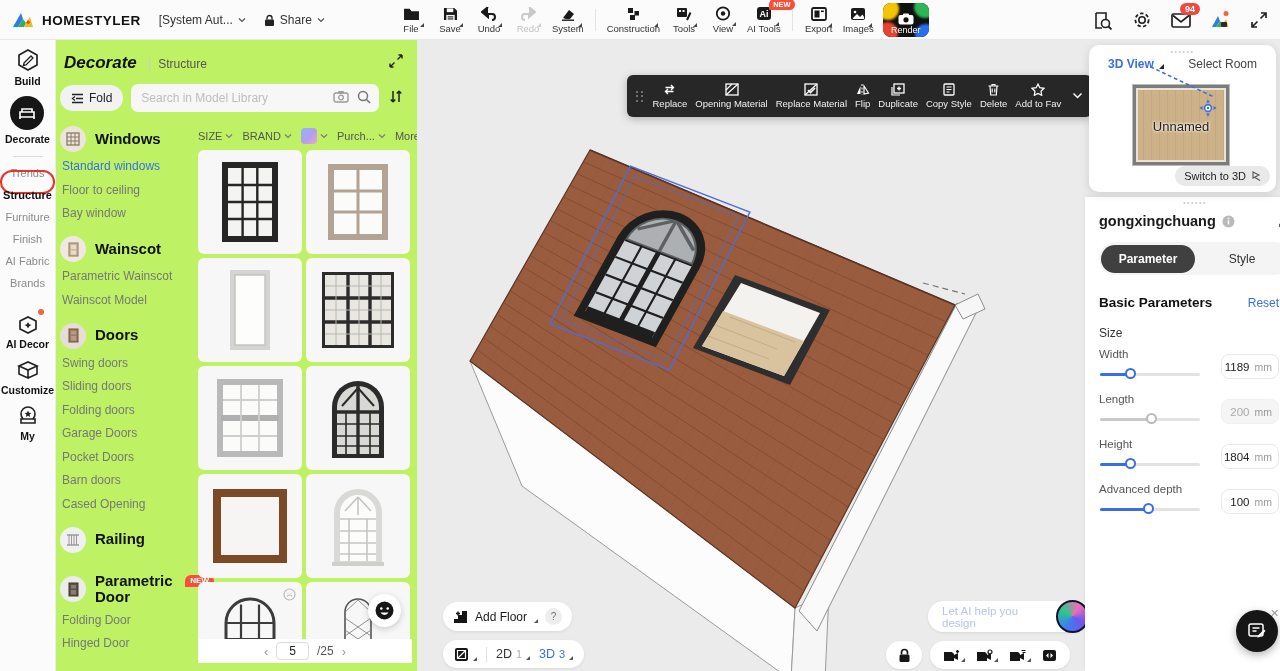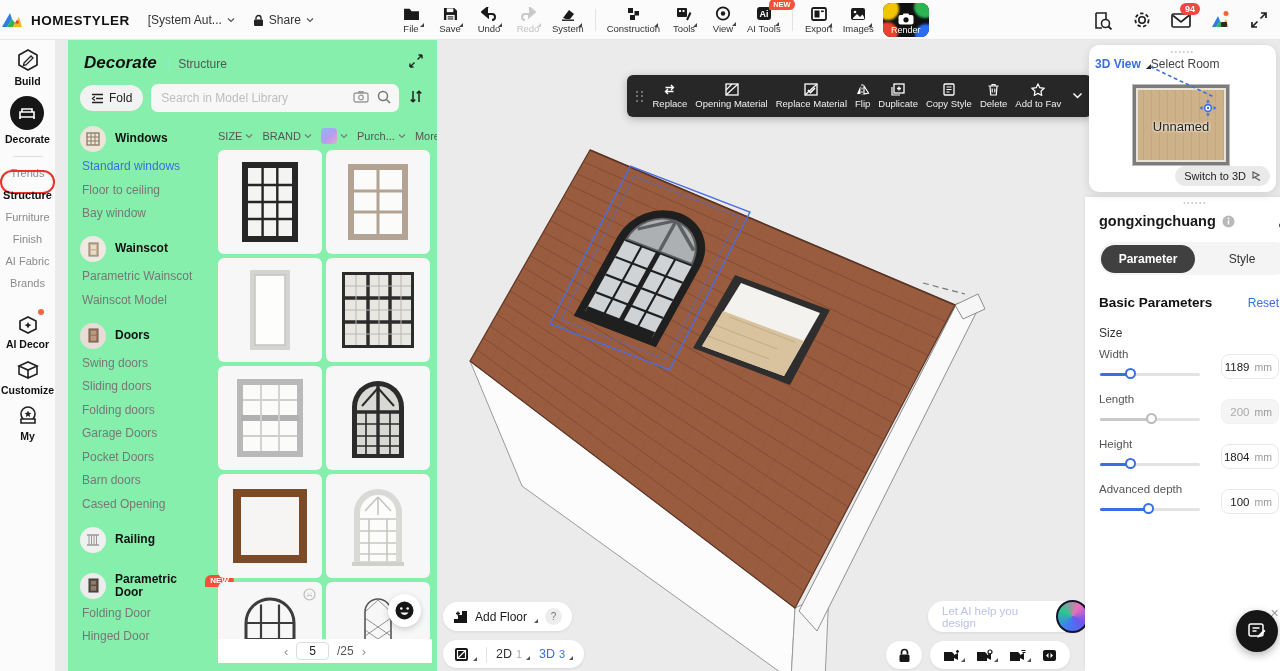--- a/index.html
+++ b/index.html
@@ -1,21 +1,21 @@
 <!DOCTYPE html>
 <html><head>
 <meta charset="utf-8">
 <style>
   *{box-sizing:border-box;margin:0;padding:0}
   body{font-family:"Liberation Sans",sans-serif;background:#ddd}
   .app{position:relative;width:1280px;height:671px;overflow:hidden;background:#ebebeb}
 
   
   .topbar{position:absolute;left:0;top:0;width:1280px;height:40px;background:#fbfbfb;border-bottom:1px solid #e7e7e7;z-index:30}
-  .tb-left{position:absolute;left:0;top:0;height:40px;display:flex;gap:18px}
+  .tb-left{position:absolute;left:11px;top:0;height:40px;display:flex;gap:18px}
   .brand{display:flex;align-items:center;gap:7px;font-weight:bold;font-size:13.5px;letter-spacing:.5px;color:#111}
   .dd{display:flex;align-items:center;gap:5px;font-size:12px;color:#333;cursor:pointer}
   .chev{width:8px;height:8px}
   .tb-tools{position:absolute;left:396px;top:0;height:40px;display:flex;align-items:center;gap:9px}
   .tool{position:relative;display:flex;flex-direction:column;align-items:center;gap:2px;min-width:30px;cursor:pointer}
   .tool .tlabel{font-size:9.5px;color:#333;white-space:nowrap}
   .tool.disabled .tlabel{color:#c2c2c2}
   .tool .cornertri{position:absolute;right:2px;top:16px;width:0;height:0;border-left:4px solid transparent;border-bottom:4px solid #444}
   .tool.disabled .cornertri{border-bottom-color:#ccc}
   .tdivider{width:1px;height:22px;background:#e3e3e3;margin:0 2px}
@@ -32,38 +32,38 @@
   .rail-item{display:flex;flex-direction:column;align-items:center;gap:3px;margin-bottom:9px;cursor:pointer}
   .rail-item .rlab{font-size:10.5px;color:#111;font-weight:bold}
   .rail-divider{width:30px;height:1px;background:#ddd;margin:2px 0 10px}
   .rail-text{font-size:11px;color:#8a8a8a;margin-bottom:10px;cursor:pointer}
   .rail-text.active{color:#111;font-weight:bold;position:relative;z-index:2}
   .ring{position:absolute;left:0px;top:130px;width:55px;height:24px;border:2.5px solid #e5342b;border-radius:13px;z-index:1}
   .deco-circle{width:34px;height:34px;border-radius:50%;background:#161616;display:flex;align-items:center;justify-content:center}
   .orange-dot{position:absolute;margin-left:26px;margin-top:-4px;width:6px;height:6px;border-radius:50%;background:#f4633a}
 
   
-  .panel{position:absolute;left:68px;top:40px;width:369px;height:631px;background:#86efac;z-index:15}
+  .panel{position:absolute;left:48px;top:40px;width:369px;height:631px;background:#bef264;z-index:15}
   .panel-header{position:relative;padding:13px 16px 4px}
   .p-title{font-size:17px;font-weight:bold;font-style:italic;color:#111;display:inline}
   .p-sub{font-size:12px;color:#555;margin-left:8px}
   .p-sub:before{content:"";border-left:1px solid #ccc;margin-right:8px}
   .p-expand{position:absolute;right:14px;top:14px;cursor:pointer}
   .search-row{display:flex;align-items:center;gap:8px;padding:7px 12px 8px}
   .fold-btn{display:flex;align-items:center;gap:5px;background:#f2f2f2;border-radius:15px;padding:6px 11px;font-size:12px;color:#222;cursor:pointer}
   .searchbox{position:relative;flex:1;height:28px;background:#f7f7f7;border-radius:7px}
   .searchbox input{width:100%;height:100%;border:0;background:transparent;outline:none;padding:0 52px 0 10px;font-size:12px;color:#333;font-family:"Liberation Sans",sans-serif}
   .searchbox input::placeholder{color:#bdbdbd}
   .sb-icons{position:absolute;right:8px;top:6px;display:flex;gap:8px}
   .sort-ico{cursor:pointer;padding:0 2px}
   .panel-body{position:relative;height:543px;overflow:hidden}
   .cats{position:absolute;left:12px;top:0;width:136px}
   .sec-head{display:flex;align-items:center;gap:9px;margin:6px 0 7px;position:relative}
   .sec-ico{width:26px;height:26px;border-radius:50%;display:flex;align-items:center;justify-content:center;flex:none}
-  .sec-label{font-size:12px;font-weight:bold;color:#111;line-height:1.1}
+  .sec-label{font-size:15px;font-weight:bold;color:#111;line-height:1.1}
   .cat-item{font-size:12px;color:#777;margin:0 0 9.5px 2px;cursor:pointer;white-space:nowrap}
   .cat-item.sel{color:#3a6fe3}
   .new2{background:#f4503a;color:#fff;font-size:8px;font-weight:bold;padding:1.5px 5px;border-radius:7px 7px 7px 1px;position:absolute;right:-18px;top:2px}
   .filters{position:absolute;left:150px;top:8px;width:212px;display:flex;align-items:center;gap:9px;font-size:11px;color:#555}
   .filt{display:flex;align-items:center;gap:3px;cursor:pointer;white-space:nowrap}
   .swatch{width:16px;height:16px;border-radius:4px;background:linear-gradient(135deg,#8db4f5,#b69df0 55%,#e9a8c9)}
   .grid{position:absolute;left:150px;top:30px;width:214px;display:grid;grid-template-columns:104px 104px;gap:4px}
   .tile{position:relative;width:104px;height:104px;background:#f7f7f7;border-radius:6px;display:flex;align-items:center;justify-content:center;cursor:pointer}
   .tile-badge{position:absolute;right:6px;top:5px;opacity:.55}
   .pagination{position:absolute;left:150px;bottom:0;width:214px;height:24px;background:#fff;display:flex;align-items:center;justify-content:center;gap:8px;font-size:12px;color:#555}
@@ -90,21 +90,21 @@
   .ai-pill{position:absolute;right:192px;top:561px;width:160px;height:31px;border-radius:17px;padding:0 34px 0 14px;font-size:11.5px;color:#b9c2ea;position:absolute}
   .ai-sphere{position:absolute;right:-1px;top:-1px;width:33px;height:33px;border-radius:50%;background:conic-gradient(from 210deg,#3f7df2,#27c98b,#ef6fb3,#6f55ee,#3f7df2);border:2px solid #15122b;cursor:pointer}
   .lock-pill{position:absolute;left:461px;top:601px;width:36px;height:28px;border-radius:14px;justify-content:center;cursor:pointer}
   .cam-pill{position:absolute;left:505px;top:601px;height:28px;padding:0 13px;gap:16px}
   .cam-item{position:relative;cursor:pointer;display:flex;align-items:center}
   .cam-item .ct{position:absolute;right:-5px;bottom:0;width:0;height:0;border-left:4px solid transparent;border-bottom:4px solid #555}
 
   
   .minimap{position:absolute;left:1089px;top:45px;width:187px;height:147px;background:#fff;border-radius:10px;box-shadow:0 2px 10px rgba(0,0,0,.12);z-index:25}
   .mm-grip{position:absolute;left:50%;top:3px;transform:translateX(-50%);color:#ccc;font-size:7px;letter-spacing:1.5px}
-  .mm-tabs{display:flex;padding:12px 6px 4px;font-size:12px}
+  .mm-tabs{display:flex;justify-content:space-between;padding:12px 19px 4px;font-size:12px}
   .mm-tab-active{color:#3a6fe3;font-weight:bold;position:relative;padding-right:10px;cursor:pointer}
   .mm-tab-active .ct{position:absolute;right:0;bottom:2px;width:0;height:0;border-left:5px solid transparent;border-bottom:5px solid #222}
   .mm-tab{color:#444;cursor:pointer}
   .mm-plan{position:absolute;left:44px;top:40px;width:96px;height:80px;background:repeating-linear-gradient(90deg,#cdb189 0 7px,#c3a87e 7px 8px);border:3px solid #7c7c7c;outline:1px solid #bbb;box-shadow:inset 0 0 0 2px #e9e2d6}
   .mm-room{position:absolute;left:50%;top:52%;transform:translate(-50%,-50%);font-size:13px;font-weight:normal;color:#222;text-shadow:0 0 3px #fff,0 0 3px #fff}
   .mm-cam{position:absolute;right:8px;top:10px}
   .mm-dotline{position:absolute;left:0;top:0;pointer-events:none}
   .switch3d{position:absolute;right:6px;bottom:6px;background:#e9e9e9;border-radius:12px;padding:4px 9px;font-size:11px;color:#222;display:flex;align-items:center;gap:5px;cursor:pointer}
 
   

